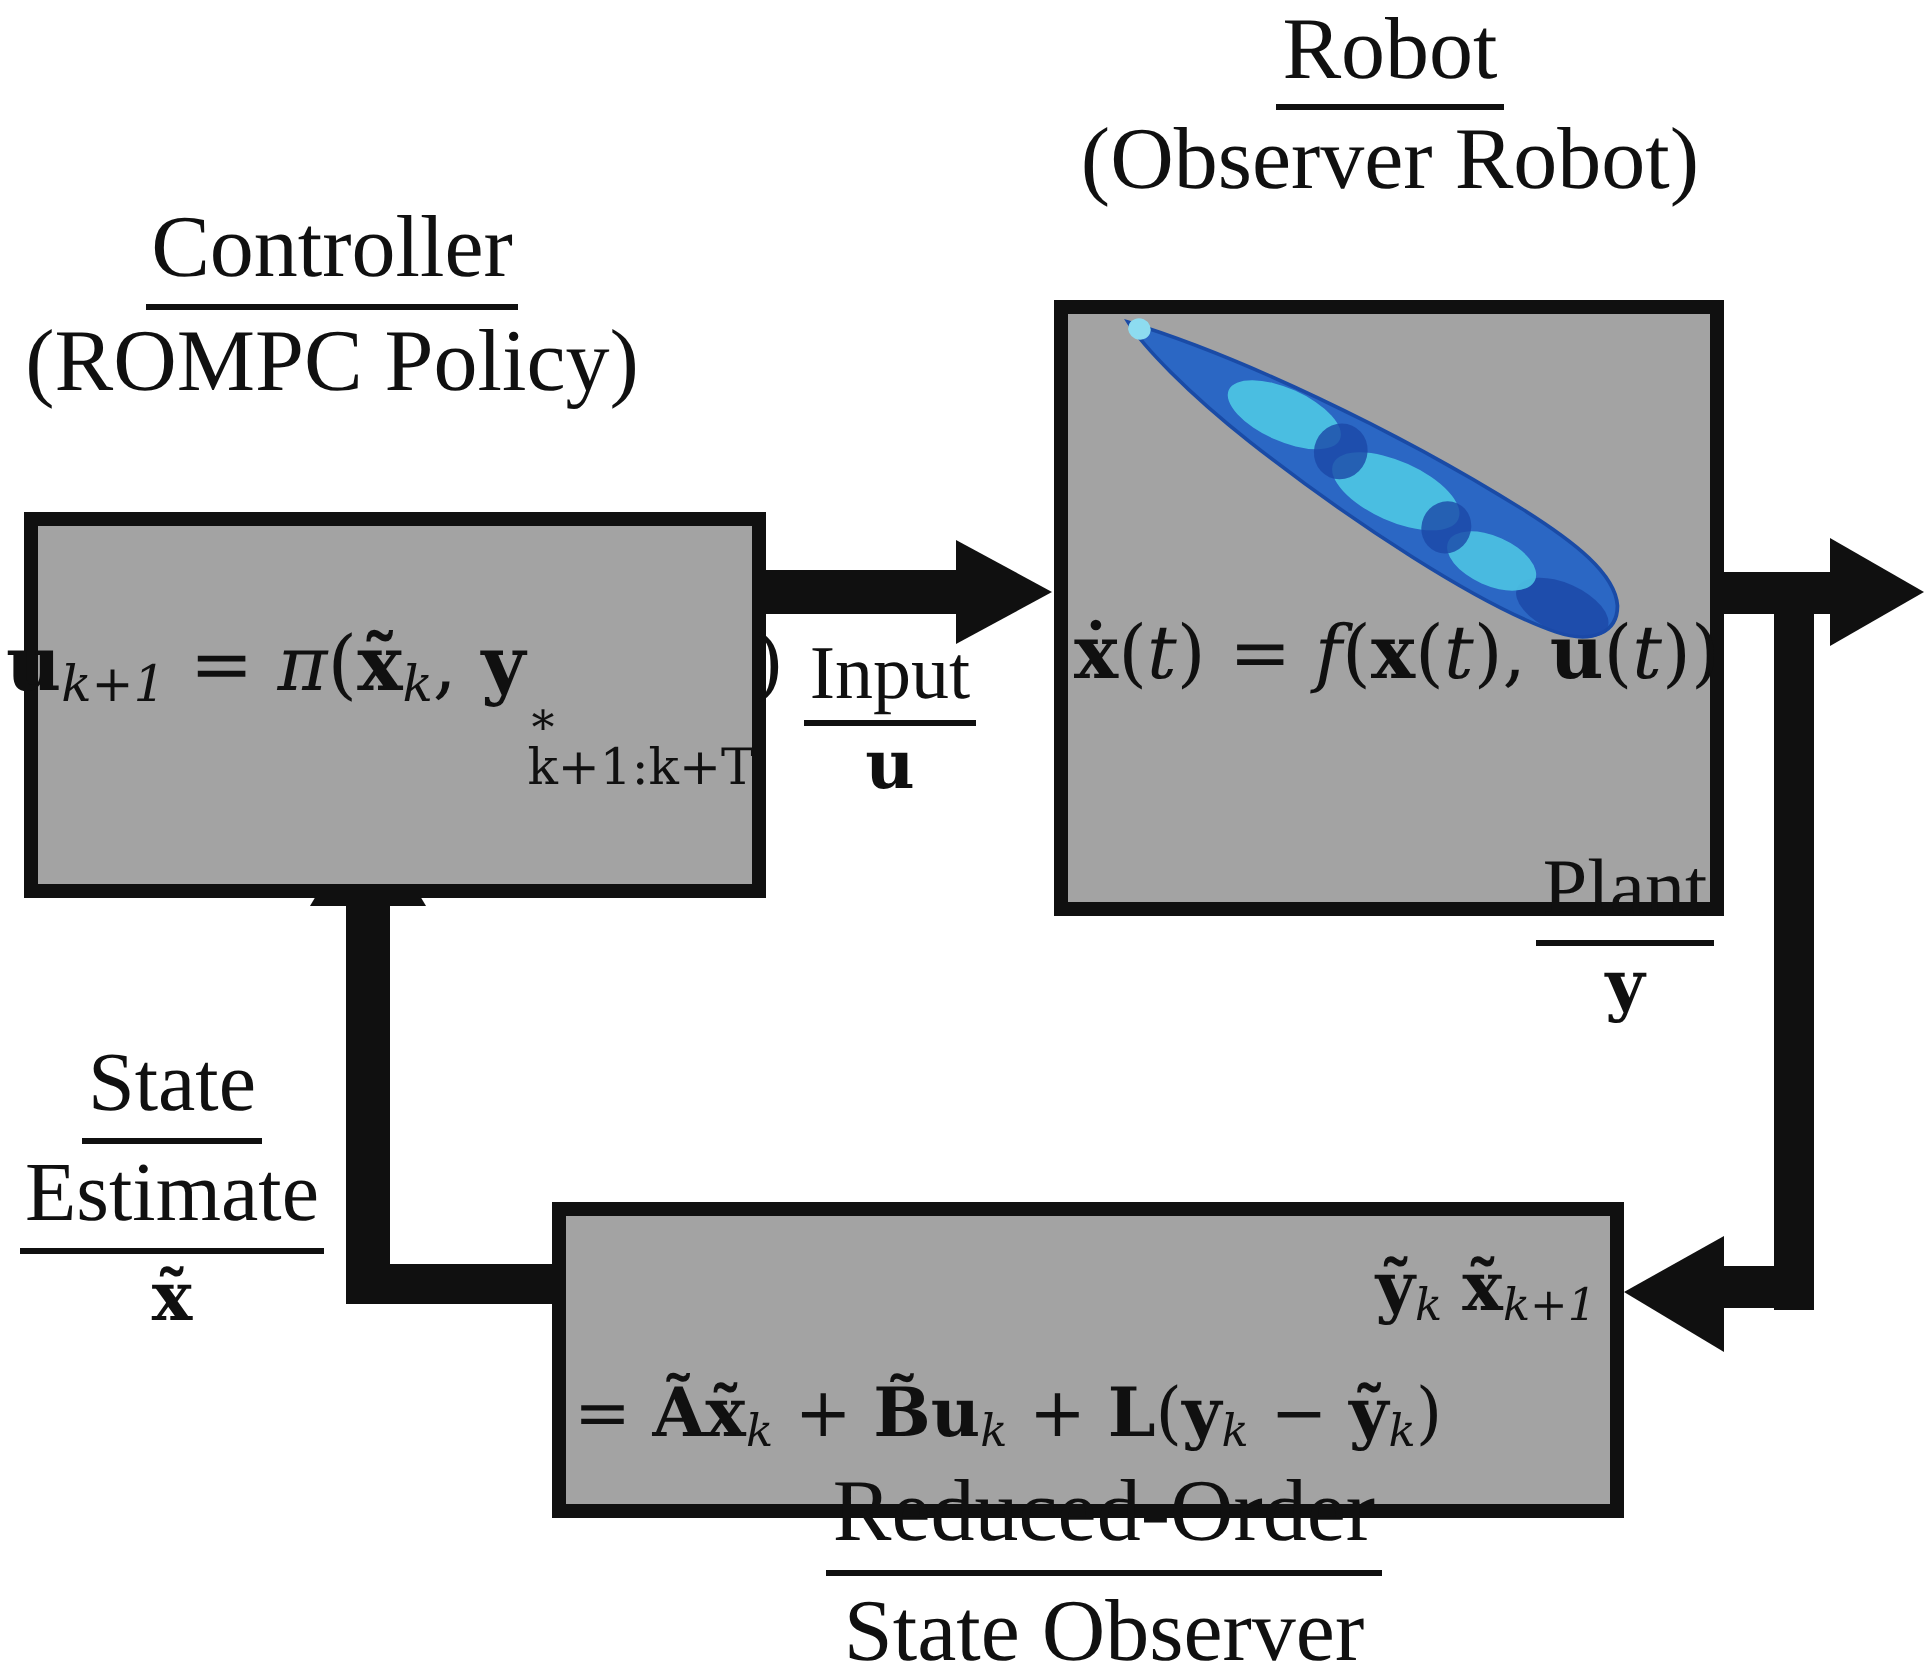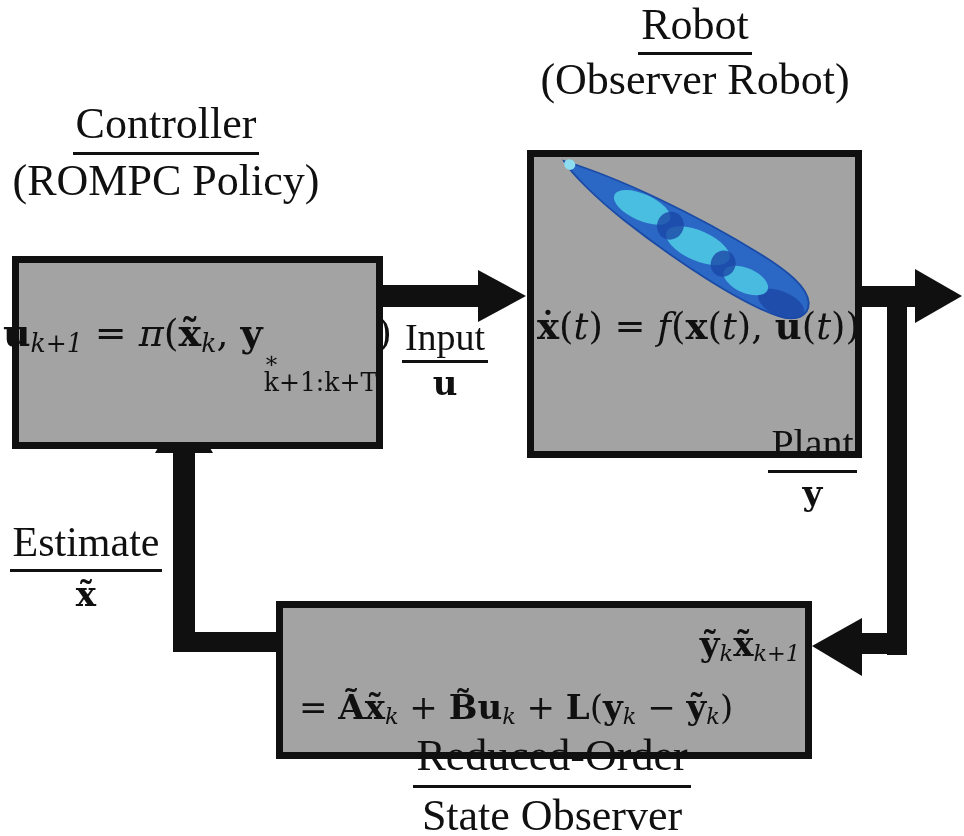--- a/index.html
+++ b/index.html
@@ -23,21 +23,21 @@
   .controller-box{left:12px;top:215px;width:371px;height:193px;display:flex;align-items:center;justify-content:center;}
   .controller-eq{font-size:38px;}
   .plant-title{left:527px;top:0;width:336px;font-size:44px;line-height:50px;}
   .plant-box{left:527px;top:109px;width:335px;height:308px;}
   .robot-svg{position:absolute;left:0;top:0;z-index:1;}
   .plant-eqs{position:absolute;left:3px;top:146px;z-index:2;font-size:37px;line-height:47px;}
   .input-label{left:384px;top:316px;width:122px;font-size:38px;line-height:42px;}
   .sym{font-size:34px;line-height:40px;}
   .output-label{left:740px;top:420px;width:145px;font-size:40px;line-height:48px;}
   .observer-box{left:276px;top:560px;width:536px;height:158px;display:flex;align-items:center;}
-  .observer-grid{display:grid;grid-template-columns:auto auto;padding-left:16px;
+  .observer-grid{display:grid;grid-template-columns:auto auto;column-gap:10px;padding-left:4px;
                  font-size:34px;line-height:54px;}
   .observer-grid .lhs{text-align:right;}
   .observer-grid .rhs{text-align:left;}
   .observer-caption{left:330px;top:728px;width:444px;font-size:44px;line-height:55px;}
   .se-label{left:0;top:517px;width:172px;font-size:42px;line-height:50px;}
   .se-sym{font-size:34px;line-height:44px;}
 </style>
 </head>
 <body>
 
@@ -108,17 +108,18 @@
       <span class="lhs"><span class="b">x̃</span><span class="sb">k+1</span></span>
       <span class="rhs"><span class="">= </span><span class="b">Ãx̃</span><span class="sb">k</span><span class=""> + </span><span class="b">B̃u</span><span class="sb">k</span><span class=""> + </span><span class="b">L</span><span class="">(</span><span class="b">y</span><span class="sb">k</span><span class=""> − </span><span class="b">ỹ</span><span class="sb">k</span><span class="">)</span></span>
     </div>
   </div>
   <div class="lbl observer-caption">
     <div><span class="ul">Reduced-Order</span></div>
     <div><span class="ul">State Observer</span></div>
   </div>
 
   <div class="lbl se-label">
+    <div><span class="ul">State</span></div>
     <div><span class="ul">Estimate</span></div>
     <div class="eq se-sym"><span class="b">x̃</span></div>
   </div>
 
 </div>
 
 </body></html>

